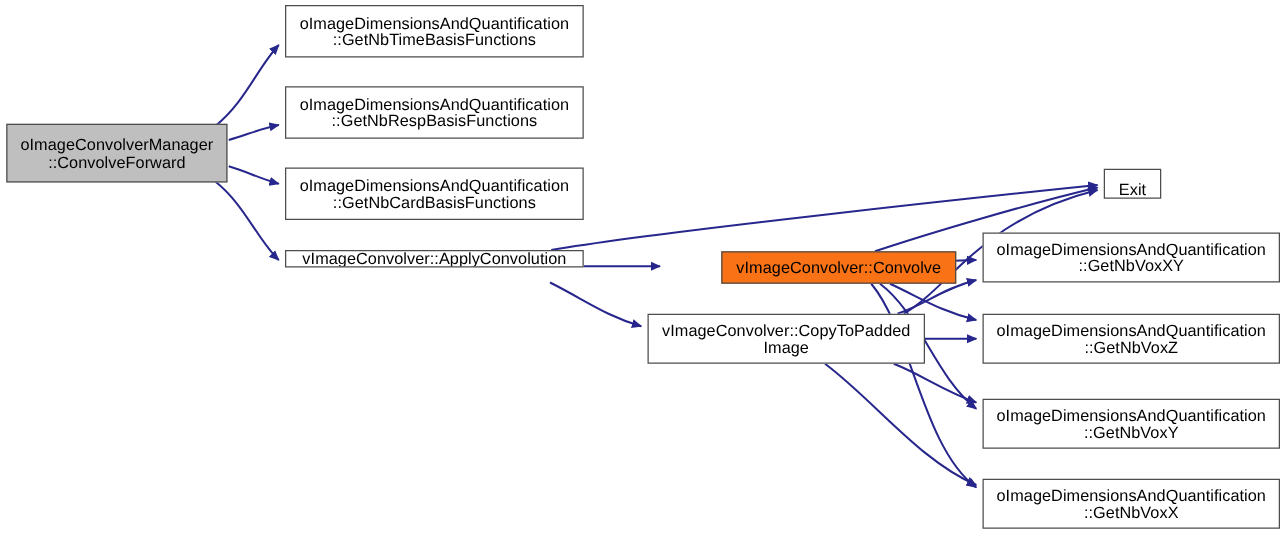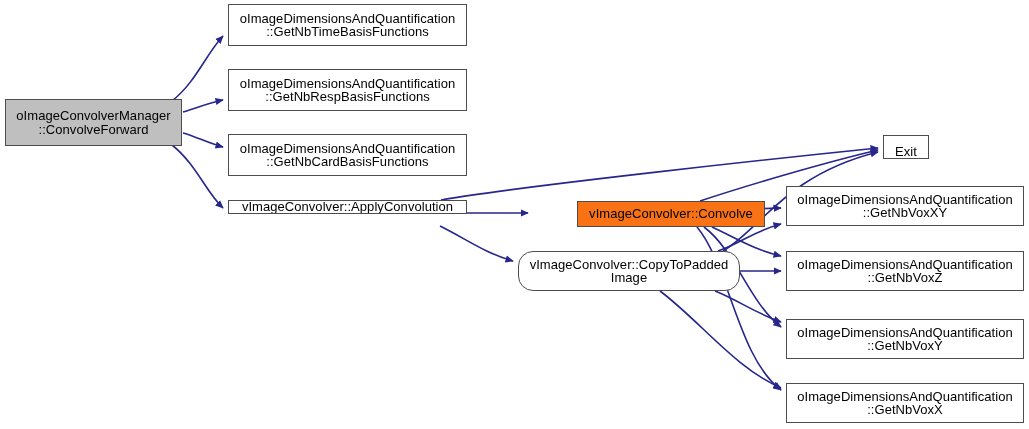--- a/index.html
+++ b/index.html
@@ -108,21 +108,21 @@
   </div>
 
   <div class="node" style="left: 228px; top: 200px; width: 239px; height: 14px; background: rgb(255, 255, 255); border-color: rgb(77, 77, 77);">
     <span class="label">vImageConvolver::ApplyConvolution</span>
   </div>
 
   <div class="node" style="left: 533px; top: 201px; width: 188px; height: 26px; background: #f97316; border-color: rgb(77, 77, 77); margin-left: 44px;">
     <span class="label">vImageConvolver::Convolve</span>
   </div>
 
-  <div class="node" style="left: 518px; top: 251px; width: 222px; height: 40px; background: rgb(255, 255, 255); border-color: rgb(77, 77, 77); border-radius: 15px;">
+  <div class="node" style="left: 518px; top: 251px; width: 222px; height: 40px; background: rgb(255, 255, 255); border-color: rgb(77, 77, 77);">
     <span class="label">vImageConvolver::CopyToPadded
 Image</span>
   </div>
 
   <div class="node" style="left: 883px; top: 135px; width: 46px; height: 24px; background: rgb(255, 255, 255); border-color: rgb(77, 77, 77); align-items: flex-end;">
     <span class="label">Exit</span>
   </div>
 
   <div class="node" style="left: 786px; top: 186px; width: 238px; height: 40px; background: rgb(255, 255, 255); border-color: rgb(77, 77, 77);">
     <span class="label">oImageDimensionsAndQuantification

